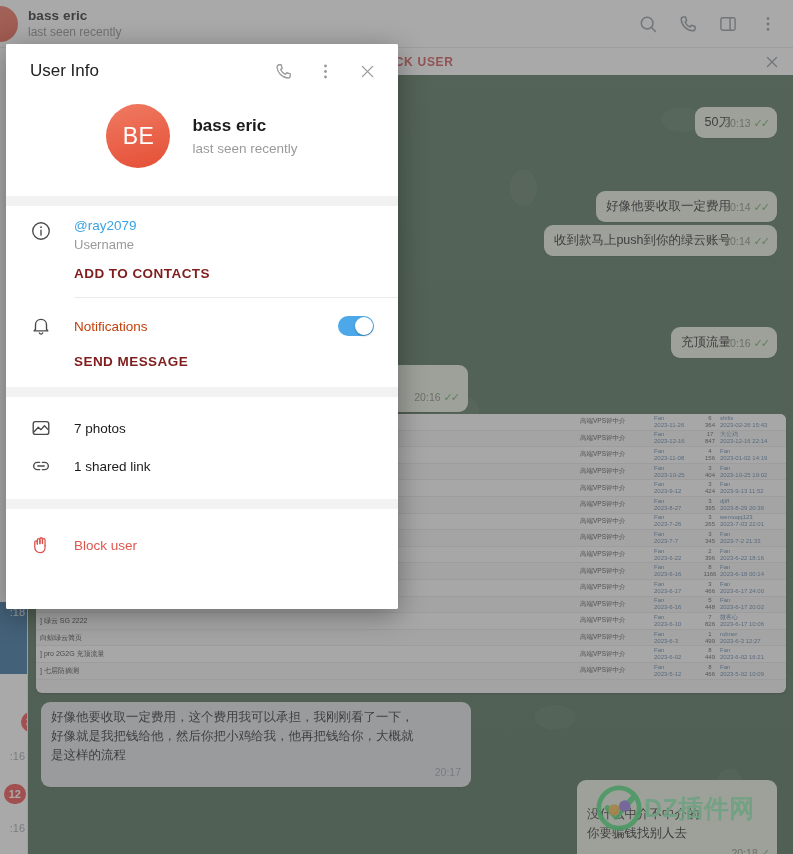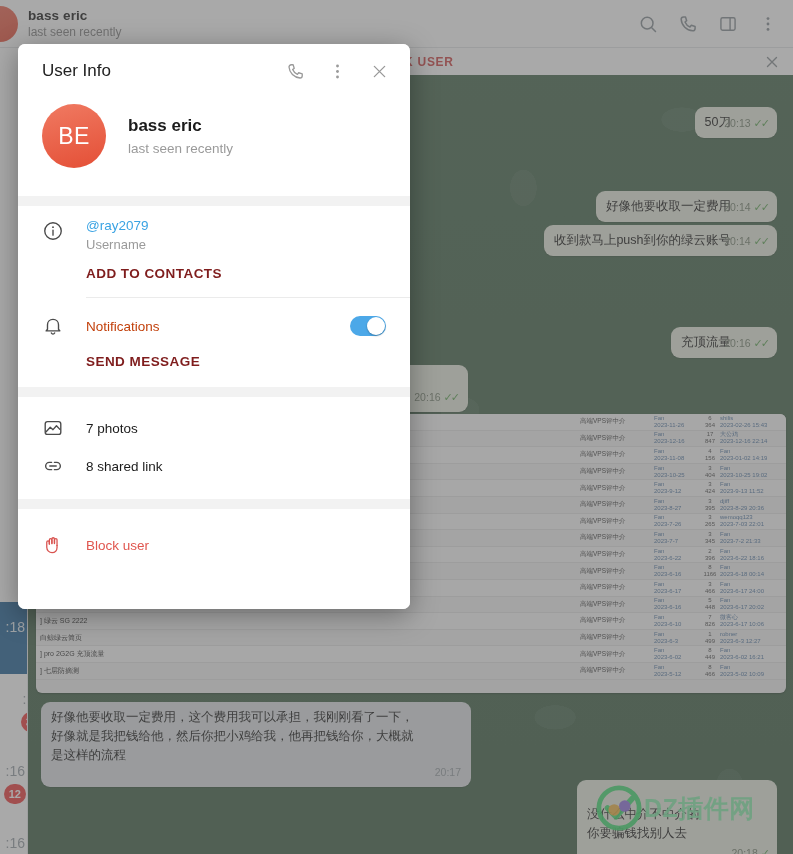--- a/index.html
+++ b/index.html
@@ -54,21 +54,21 @@
   .hdr-ico svg { width: 20px; height: 20px; }
 
   
   .chat-list {
     position: absolute; left: 0; top: 48px; bottom: 0; width: 28px;
     background: #ffffff; z-index: 3; overflow: hidden;
     border-right: 1px solid #e8ebed;
   }
   .cl-row { position: absolute; left: 0; right: 0; height: 72px; }
   .cl-row.sel { background: #2b6a9b; }
-  .cl-time { position: absolute; right: 2px; top: 17px; font-size: 14px; color: #9aa2a8; }
+  .cl-time { position: absolute; right: 2px; top: 4px; font-size: 11px; color: #9aa2a8; }
   .cl-row.sel .cl-time { color: #e5eef5; }
   .cl-badge {
     position: absolute; right: 1px; top: 38px;
     min-width: 20px; height: 20px; border-radius: 10px;
     background: #ef4444; color: #fff; font-size: 11px; font-weight: 700;
     display: flex; align-items: center; justify-content: center; padding: 0 5px;
   }
 
   
   .block-bar {
@@ -133,42 +133,42 @@
     display: flex; align-items: center;
   }
   .wm-logo { width: 46px; height: 46px; position: relative; flex: 0 0 auto; }
   .wm-text { font-size: 25px; font-weight: 700; color: #86efac; letter-spacing: .5px; margin-left: 2px;}
 
   
   .dim { position: absolute; inset: 0; background: rgba(90,90,90,.52); z-index: 8; }
 
   
   .dialog {
-    position: absolute; left: 18px; top: 44px; width: 392px; height: 565px;
-    background: #f2f2f2; border-radius: 7px; z-index: 9;
+    position: absolute; left: 6px; top: 44px; width: 392px; height: 565px;
+    background: #f2f2f2; border-radius: 2px; z-index: 9;
     box-shadow: 0 6px 28px rgba(0,0,0,.35);
     overflow: hidden;
     display: flex; flex-direction: column;
   }
   .dlg-head {
     height: 54px; background: #fff; display: flex; align-items: center;
     padding: 0 14px 0 24px; flex: 0 0 auto;
   }
   .dlg-title { font-size: 17px; color: #222; font-weight: 400; }
   .dlg-head-actions { margin-left: auto; display: flex; align-items: center; gap: 8px; }
   .dlg-ico {
     width: 34px; height: 34px; border-radius: 50%;
     display: flex; align-items: center; justify-content: center;
     color: #9a9a9a; cursor: pointer;
   }
   .dlg-ico svg { width: 19px; height: 19px; }
 
   .dlg-profile {
     background: #fff; padding: 6px 24px 28px 24px;
-    display: flex; align-items: center; gap: 22px; flex: 0 0 auto;
+    display: flex; align-items: center; gap: 22px; flex: 0 0 auto; justify-content: center;
   }
   .big-avatar {
     width: 64px; height: 64px; border-radius: 50%;
     background: linear-gradient(165deg,#f07a62,#e44f36);
     color: #fff; font-size: 23px; font-weight: 400;
     display: flex; align-items: center; justify-content: center;
     letter-spacing: .5px; flex: 0 0 auto;
   }
   .prof-name { font-size: 17px; font-weight: 700; color: #1b1b1b; }
   .prof-status { font-size: 13.5px; color: #9a9a9a; margin-top: 5px; }
@@ -571,21 +571,21 @@
         <div class="media-label">7 photos</div>
       </div>
       <div class="media-row">
         <div class="row-icon">
           <svg viewBox="0 0 24 24" fill="none" stroke="currentColor" stroke-width="1.5" stroke-linecap="round">
             <path d="M10.5 8 L8 8 C5.8 8 4 9.8 4 12 C4 14.2 5.8 16 8 16 L10.5 16"></path>
             <path d="M13.5 8 L16 8 C18.2 8 20 9.8 20 12 C20 14.2 18.2 16 16 16 L13.5 16"></path>
             <path d="M8.5 12 L15.5 12"></path>
           </svg>
         </div>
-        <div class="media-label">8 shared link</div>
+        <div class="media-label">1 shared link</div>
       </div>
     </div>
 
     <div class="sec-gap"></div>
 
     <div class="dlg-section" style="flex:1 1 auto; padding-top:12px;">
       <div class="block-row">
         <div class="row-icon">
           <svg viewBox="0 0 24 24" fill="none" stroke="currentColor" stroke-width="1.4" stroke-linecap="round" stroke-linejoin="round">
             <path d="M8 11 L8 6.5 C8 5.7 8.6 5 9.4 5 C10.2 5 10.8 5.7 10.8 6.5 L10.8 10.5"></path>

